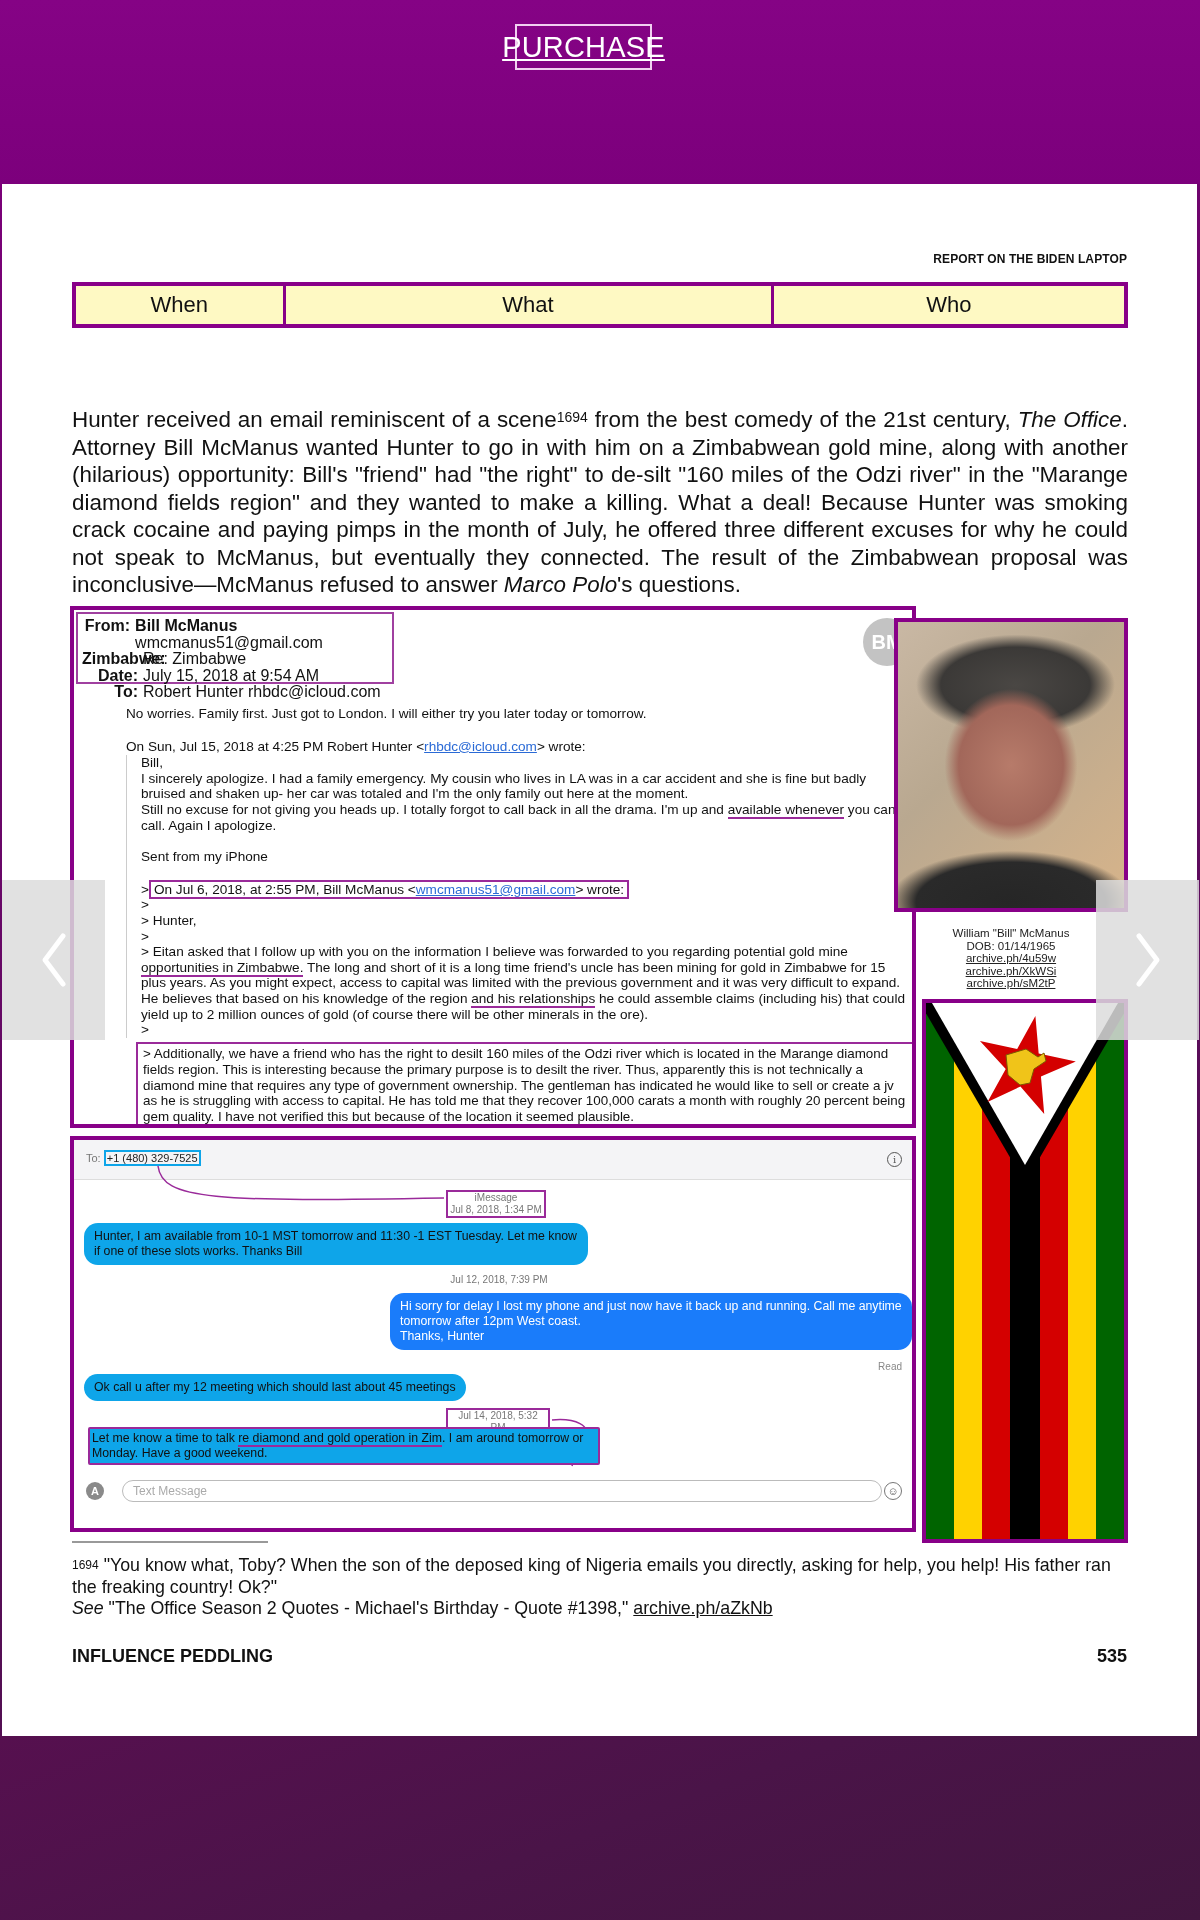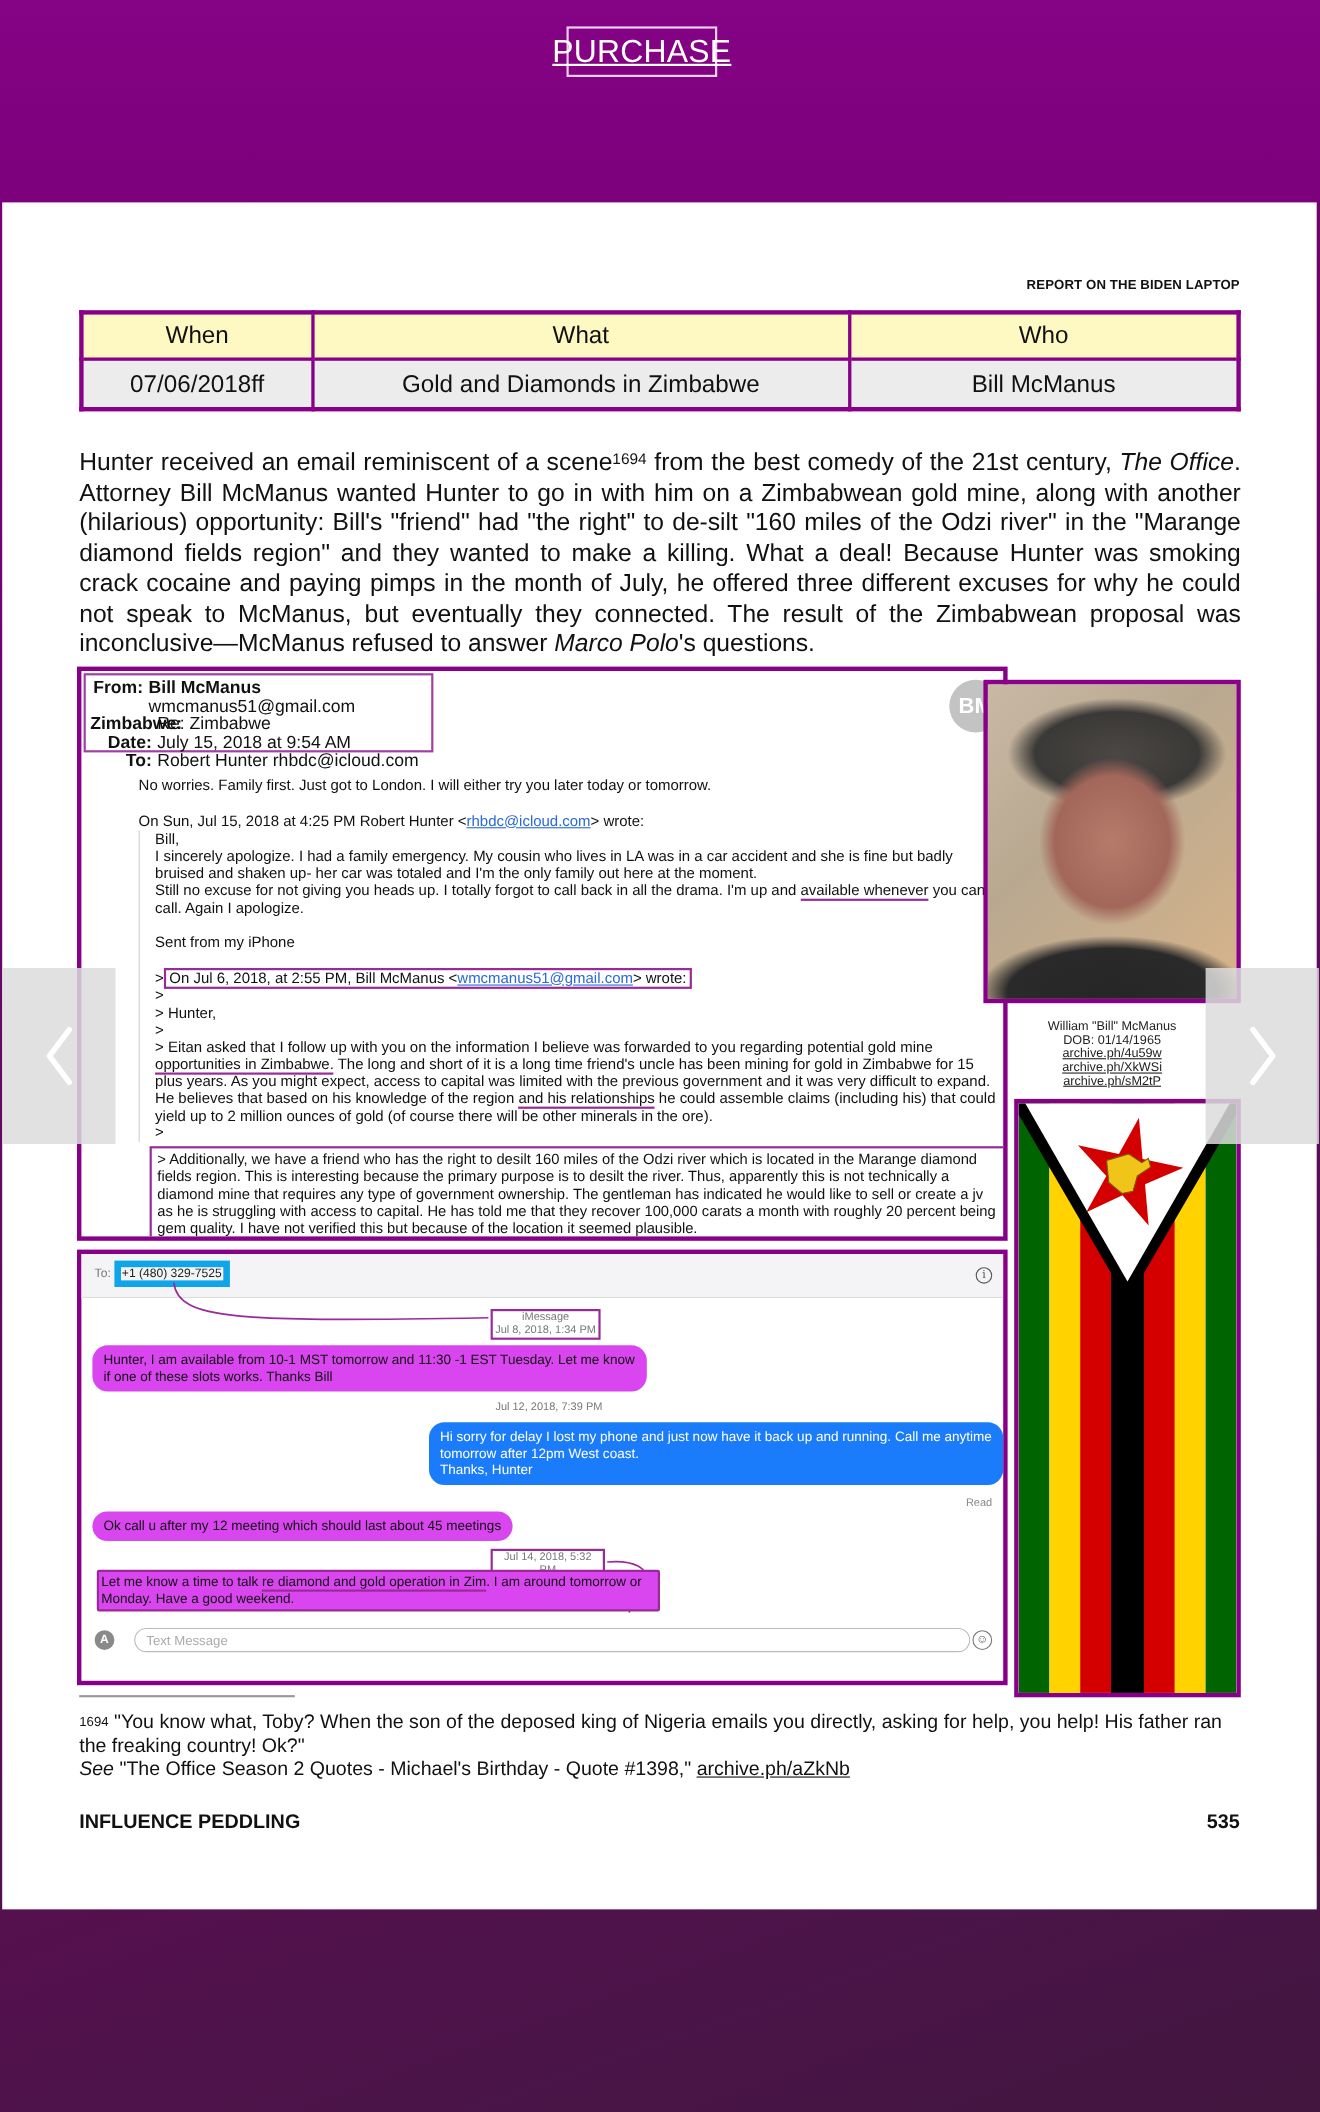--- a/index.html
+++ b/index.html
@@ -78,32 +78,32 @@
   
   .msg-box {
     position: absolute; left: 70px; top: 952px; width: 846px; height: 396px;
     border: 4px solid #880088; background: #fff; overflow: hidden;
   }
   .msg-top {
     position: absolute; left: 0; top: 0; width: 100%; height: 40px;
     background: #f4f4f6; border-bottom: 1px solid #ddd;
   }
   .msg-to { position: absolute; left: 12px; top: 12px; font-size: 11px; color: #777; }
-  .msg-to .num { color: #222; border: 6px solid #0ea5e9; padding: 0 1px; }
+  .msg-to .num { color: #222; border: 2px solid #0ea5e9; padding: 0 1px; }
   .info-icon {
     position: absolute; right: 10px; top: 12px; width: 15px; height: 15px; border: 1px solid #555;
     border-radius: 50%; font-size: 10px; color: #555; display: flex; align-items: center; justify-content: center;
     font-family: "DejaVu Serif", serif;
   }
   .ts { position: absolute; font-size: 10px; color: #777; text-align: center; }
   .ts-boxed { border: 2px solid #9a2a9a; padding: 0 2px; line-height: 12px; }
   .bubble {
     position: absolute; font-size: 12.3px; line-height: 15px; border-radius: 14px; padding: 6px 10px;
   }
-  .bubble.in { background: #d946ef; color: #111; }
+  .bubble.in { background: #0ea5e9; color: #111; }
   .bubble.out { background: #1a7cfa; color: #fff; }
   .read { position: absolute; right: 10px; top: 221px; font-size: 10px; color: #888; }
   .compose {
     position: absolute; left: 48px; top: 340px; width: 760px; height: 22px; border: 1px solid #bbb;
     border-radius: 11px; font-size: 12px; color: #aaa; padding: 3px 10px;
   }
   .apps-icon {
     position: absolute; left: 12px; top: 342px; width: 18px; height: 18px; border-radius: 50%;
     background: #8a8a8a; color: #fff; font-size: 11px; font-weight: bold;
     display: flex; align-items: center; justify-content: center;
@@ -161,25 +161,20 @@
 
 <div class="page">
   <div class="running-head">REPORT ON THE BIDEN LAPTOP</div>
 
   <table class="summary">
     <tbody>
         <tr>
       <th style="width:210px">When</th>
       <th style="width:488px">What</th>
       <th>Who</th>
-    </tr>
-    <tr>
-      <td>07/06/2018ff</td>
-      <td>Gold and Diamonds in Zimbabwe</td>
-      <td>Bill McManus</td>
     </tr>
   </tbody>
     </table>
 
   <p class="body-text"><span>Hunter received an email reminiscent of a scene</span><sup>1694</sup><span> from the best comedy of the 21st century, </span><i>The Office</i><span>. Attorney Bill McManus wanted Hunter to go in with him on a Zimbabwean gold mine, along with another (hilarious) opportunity: Bill's "friend" had "the right" to de-silt "160 miles of the Odzi river" in the "Marange diamond fields region" and they wanted to make a killing. What a deal! Because Hunter was smoking crack cocaine and paying pimps in the month of July, he offered three different excuses for why he could not speak to McManus, but eventually they connected. The result of the Zimbabwean proposal was inconclusive—McManus refused to answer </span><i>Marco Polo</i><span>'s questions.</span></p>
 
   <div class="fn-rule" style="top:1357px"></div>
   <div class="footnote" style="top:1371px">
     <sup>1694</sup><span> "You know what, Toby? When the son of the deposed king of Nigeria emails you directly, asking for help, you help! His father ran the freaking country! Ok?"</span><br>
     <i>See</i><span> "The Office Season 2 Quotes - Michael's Birthday - Quote #1398," </span><a>archive.ph/aZkNb</a>

